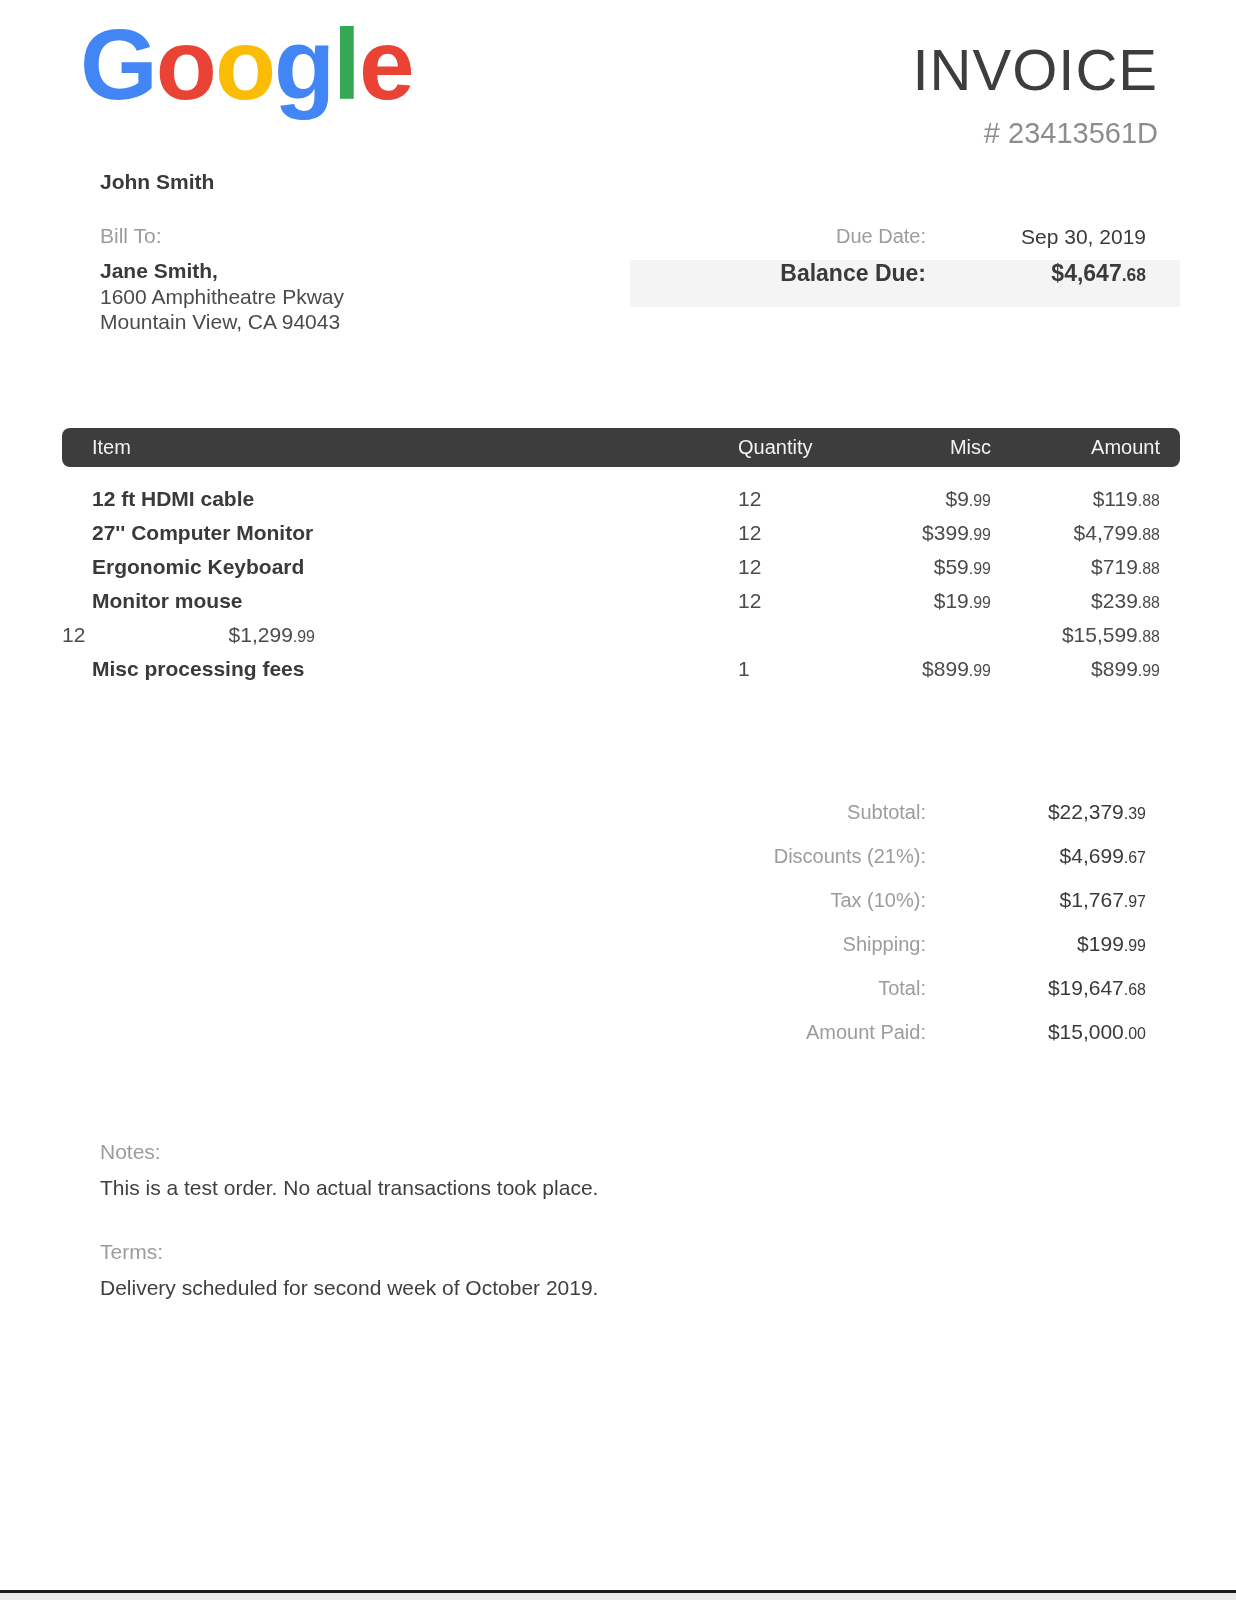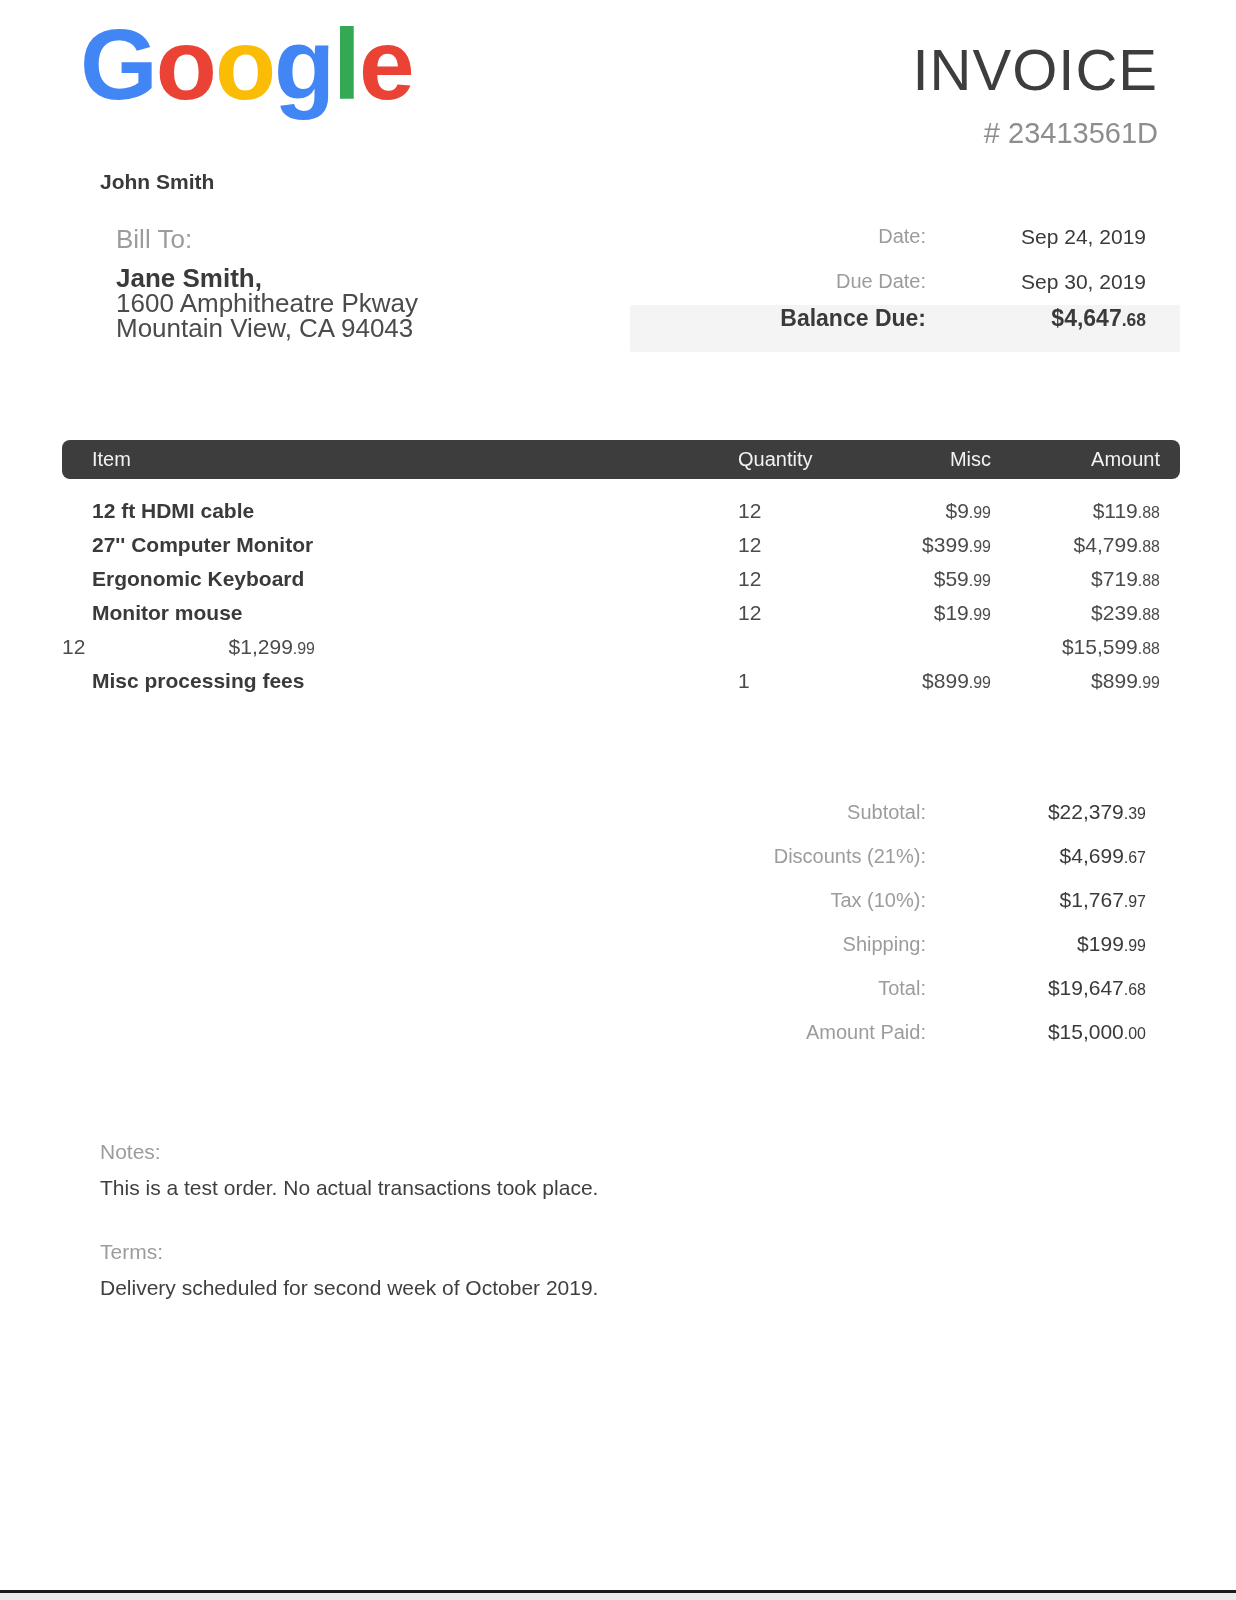--- a/index.html
+++ b/index.html
@@ -14,21 +14,21 @@
   .logo {
     position:absolute; left:80px; top:14px;
     font-size:100px; font-weight:bold; letter-spacing:-2px; line-height:1;
   }
   .inv-head { position:absolute; right:78px; top:40px; text-align:right; }
   .inv-title { font-size:58px; line-height:1.05; color:#3d3d3d; font-weight:400; letter-spacing:1px; }
   .inv-number { font-size:29px; color:#8d8d8d; margin-top:16px; }
 
   
   .from-name { position:absolute; left:100px; top:170px; font-size:21px; font-weight:bold; color:#3a3a3a; }
-  .billto { position:absolute; left:116px; top:224px; font-size:26px; }
+  .billto { position:absolute; left:100px; top:224px; font-size:21px; }
   .billto .gray-label { color:#9c9c9c; margin-bottom:10px; }
   .billto .bt-name { font-weight:bold; color:#3a3a3a; line-height:26px; }
   .billto .bt-addr { color:#4b4b4b; line-height:25px; }
 
   
   .summary { position:absolute; left:630px; top:214px; width:550px; }
   .srow { display:flex; height:45px; align-items:center; }
   .slabel { width:296px; text-align:right; color:#9c9c9c; font-size:20px; }
   .svalue { flex:1; text-align:right; padding-right:34px; font-size:21px; color:#3a3a3a; }
   .balance-band {
@@ -37,21 +37,20 @@
   }
   .balance-band .slabel { color:#3a3a3a; font-weight:bold; font-size:23px; }
   .balance-band .svalue { font-weight:bold; font-size:23px; }
 
   
   .items { position:absolute; left:62px; top:428px; width:1118px; }
   .thead {
     display:flex; align-items:center; height:39px;
     background:#3d3d3d; color:#f2f2f2; font-size:20px;
     border-radius:8px;
-    margin-top:12px;
   }
   .trow { display:flex; align-items:flex-end; height:34px; font-size:21px; }
   .tbody { margin-top:10px; }
   .c-item { width:676px; padding-left:30px; box-sizing:border-box; text-align:left; }
   .c-qty  { width:122px; text-align:left; }
   .c-rate { width:131px; text-align:right; }
   .c-amt  { flex:1; text-align:right; padding-right:20px; box-sizing:border-box; }
   .trow .c-item { font-weight:bold; color:#3a3a3a; }
   .trow .c-qty, .trow .c-rate, .trow .c-amt { color:#4b4b4b; }
 
@@ -91,24 +90,20 @@
   <div class="from-name">John Smith</div>
 
   <div class="billto">
     <div class="gray-label">Bill To:</div>
     <div class="bt-name">Jane Smith,</div>
     <div class="bt-addr">1600 Amphitheatre Pkway</div>
     <div class="bt-addr">Mountain View, CA 94043</div>
   </div>
 
   <div class="summary">
-    <div class="srow">
-      <div class="slabel">Date:</div>
-      <div class="svalue">Sep 24, 2019</div>
-    </div>
     <div class="srow">
       <div class="slabel">Due Date:</div>
       <div class="svalue">Sep 30, 2019</div>
     </div>
     <div class="balance-band">
       <div class="slabel">Balance Due:</div>
       <div class="svalue">$4,647<span class="cents">.68</span></div>
     </div>
   </div>
 

